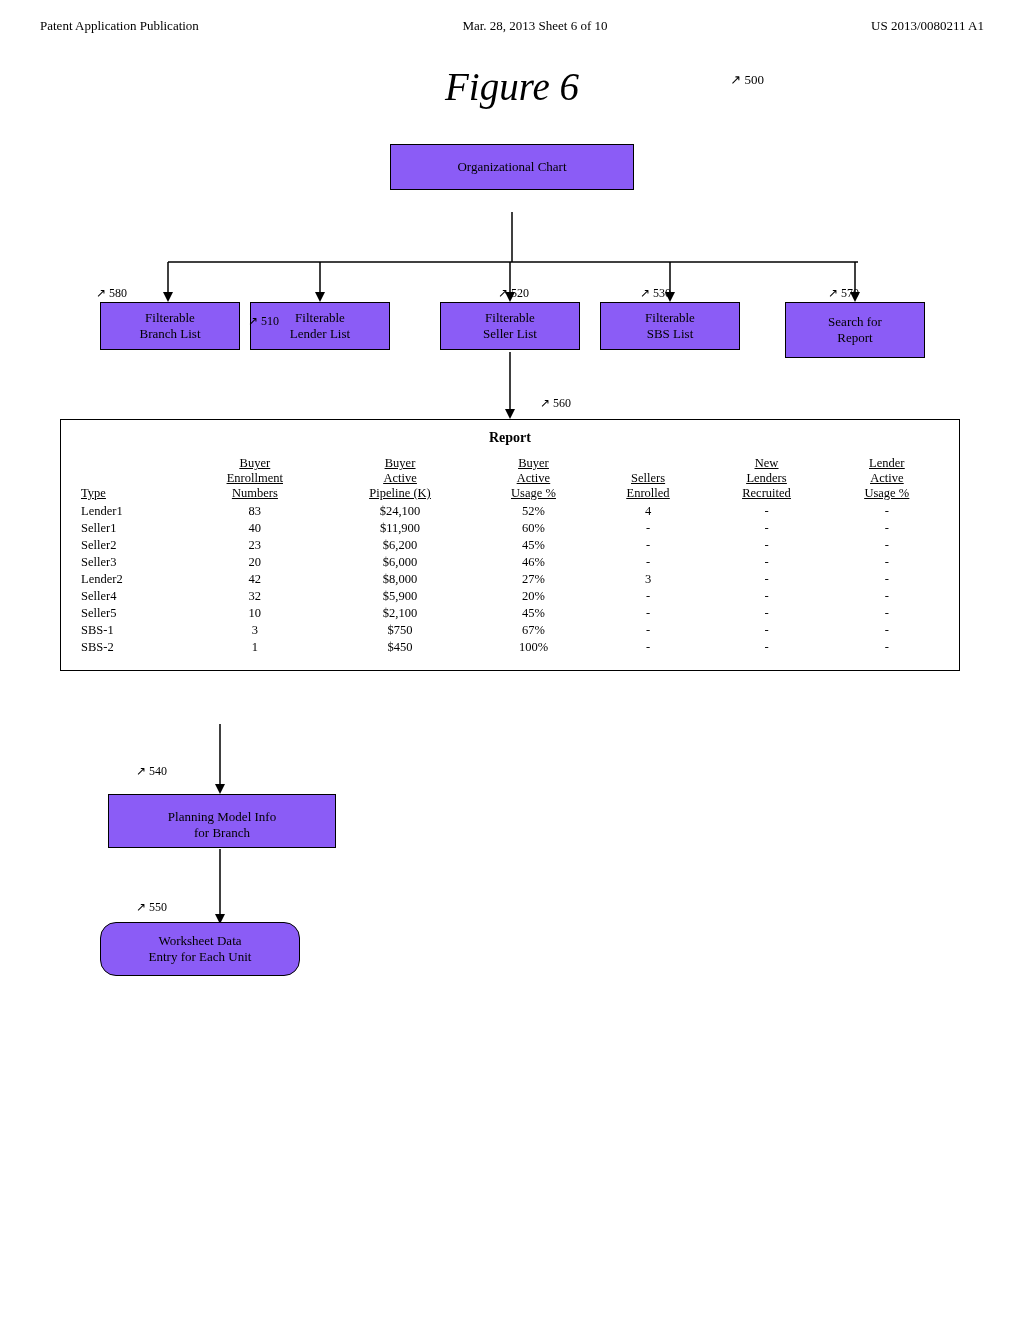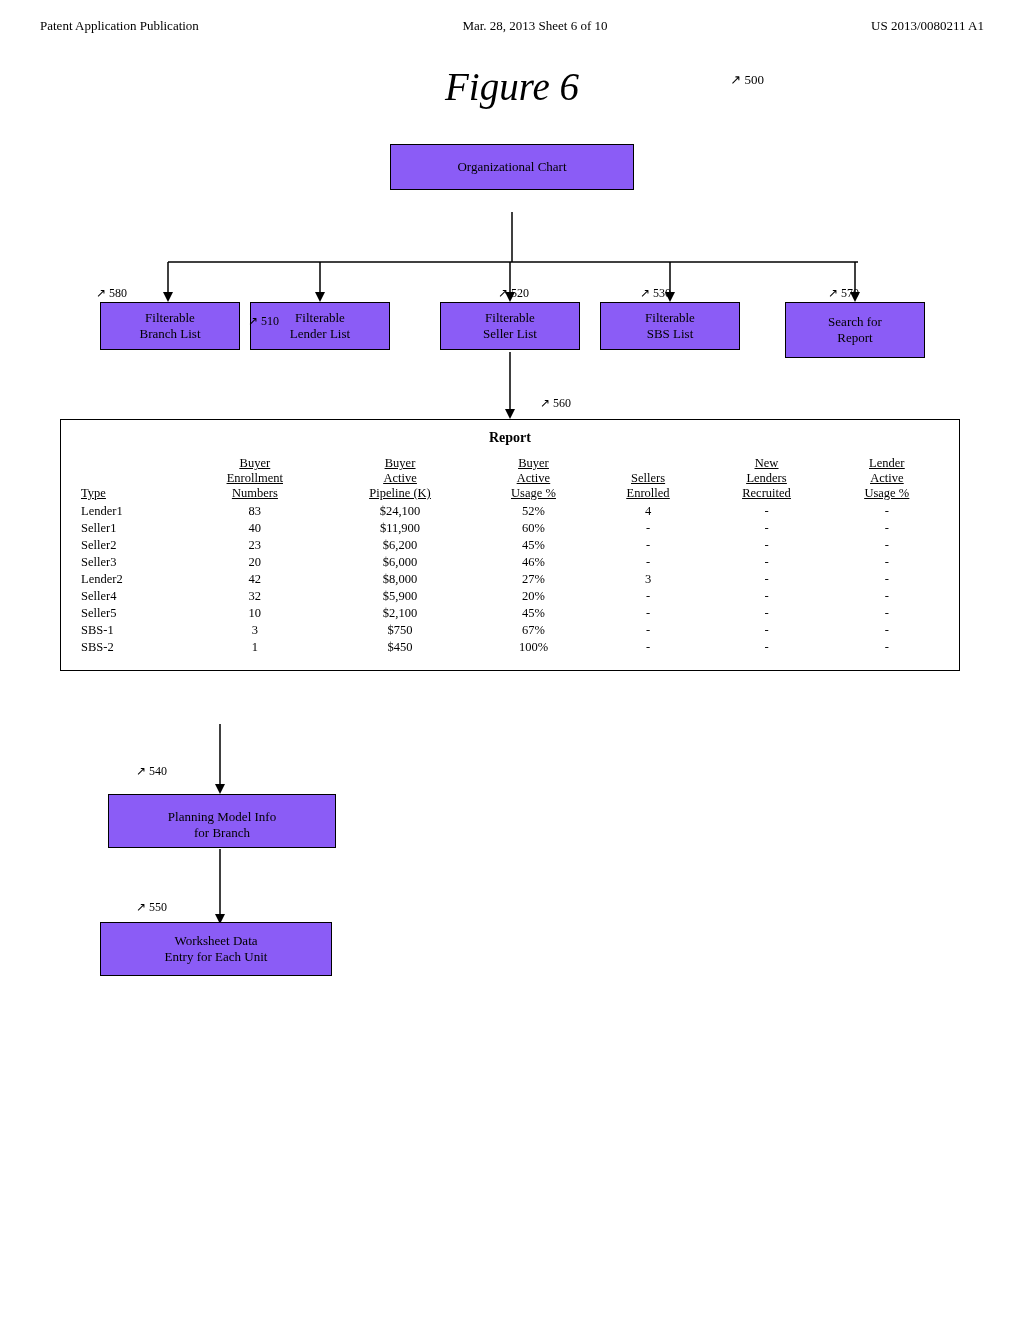--- a/index.html
+++ b/index.html
@@ -306,18 +306,18 @@
 
   <span class="annotation" style="left:136px; top:720px;">↗&nbsp;540</span>
 
   <div class="box" style="left:108px; top:750px; width:228px; height:54px;align-items:flex-end;">
     <span style="white-space:pre-line; text-align:center;">Planning Model Info
 for Branch</span>
   </div>
 
   <span class="annotation" style="left:136px; top:845px;margin-top:11px;">↗&nbsp;550</span>
 
-  <div class="box" style="left:100px; top:878px; width:232px; height:54px;">
+  <div class="box" style="left:100px; top:878px; width:200px; height:54px;border-radius:16px;">
     <span style="white-space:pre-line; text-align:center;">Worksheet Data
 Entry for Each Unit</span>
   </div>
 
 </div>
 
 </body></html>

